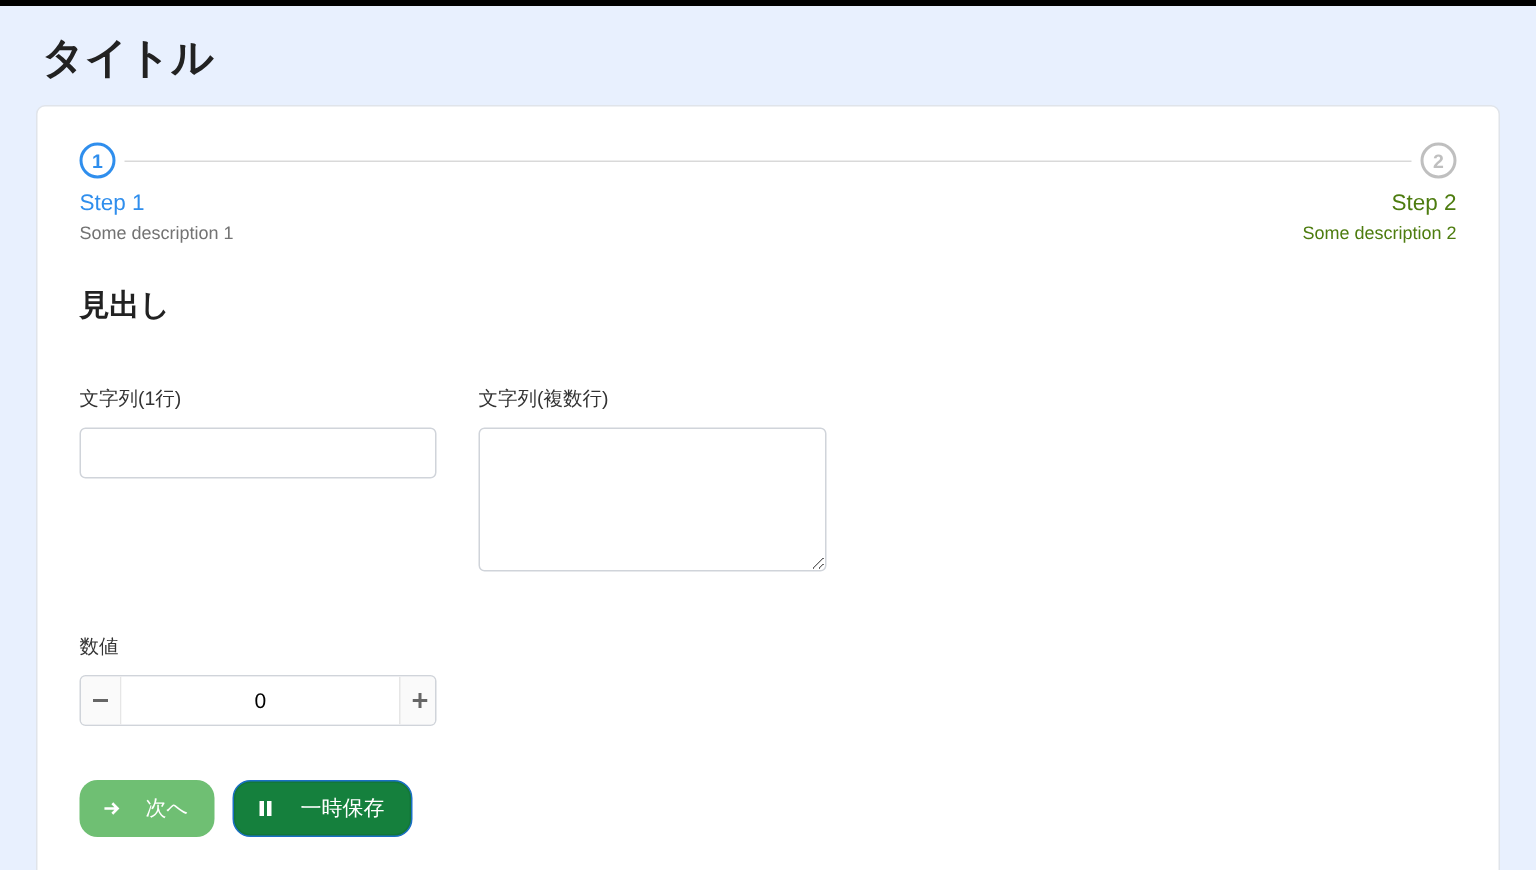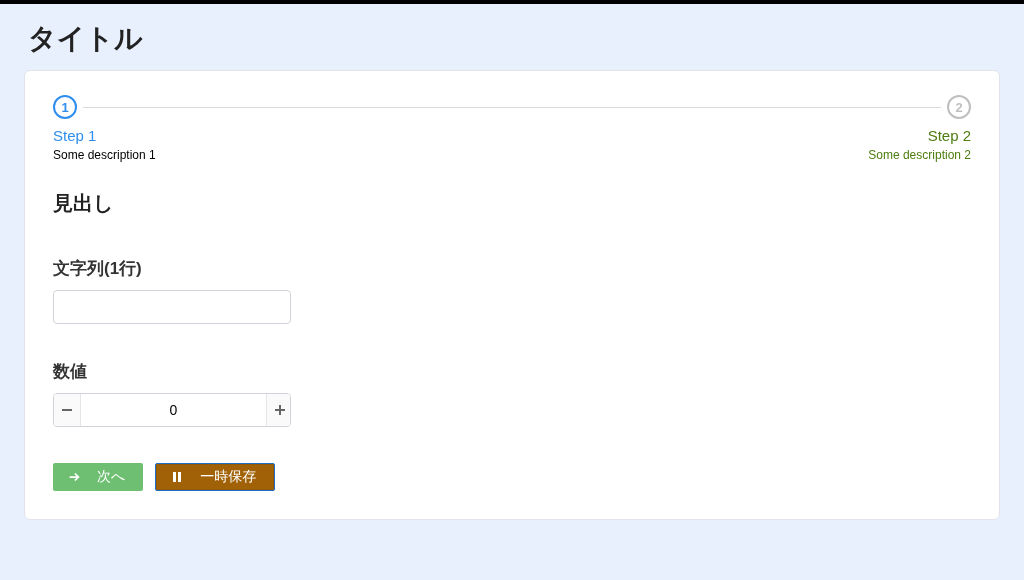--- a/index.html
+++ b/index.html
@@ -54,21 +54,21 @@
     font-size: 13px;
     font-weight: 600;
     color: #bfbfbf;
     background: #fff;
     margin-bottom: 8px;
   }
   .step.active .step-badge { border-color: #2f8eed; color: #2f8eed; }
   .step-title { font-size: 15px; color: #4d7c0f; }
   .step.active .step-title { color: #2f8eed; }
   .step-desc { font-size: 12px; color: #4d7c0f; margin-top: 4px; }
-  .step.active .step-desc { color: #000000; }
+  .step.active .step-desc { color: #737373; }
   .step-line {
     position: absolute;
     top: 12px; left: 30px; right: 30px;
     height: 1px;
     background: #d9d9d9;
     z-index: 0;
   }
 
   .section-heading {
     font-size: 20px;
@@ -77,22 +77,22 @@
     color: #222;
   }
 
   .row {
     display: flex;
     gap: 28px;
     margin-bottom: 36px;
     flex-wrap: wrap;
   }
   .field-label {
-    font-size: 17px;
-    font-weight: 700;
+    font-size: 13px;
+    font-weight: 400;
     margin-bottom: 10px;
     display: block;
   }
   .text-input {
     width: 238px;
     height: 34px;
     border: 1px solid #d0d4da;
     border-radius: 4px;
     padding: 4px 10px;
     font-size: 14px;
@@ -133,31 +133,31 @@
     text-align: center;
     border: none;
     font-size: 14px;
   }
 
   .actions { display: flex; gap: 12px; margin-top: 8px; }
   .btn {
     display: inline-flex;
     align-items: center;
     gap: 16px;
-    height: 28px;
+    height: 38px;
     padding: 0 18px 0 14px;
-    border-radius: 2px;
+    border-radius: 12px;
     font-size: 14px;
     font-weight: 500;
     cursor: pointer;
     border: 0;
   }
   .btn-primary { background: #6fbf73; color: #fff; }
   .btn-secondary {
-    background: #a16207; color: #fff;
+    background: #15803d; color: #fff;
     border: 1px solid #1a6fc4;
     box-shadow: inset 0 0 0 1px rgba(0,0,0,0.08);
   }
   .icon { width: 14px; height: 14px; display: inline-flex; align-items:center; justify-content:center; }
   .icon svg { display:block; }
 </style>
 </head>
 <body>
 
 <div class="topbar"></div>
@@ -183,20 +183,24 @@
   </div>
 
   <div class="section-heading">見出し</div>
 
   <div class="row">
     <div>
       <label class="field-label">文字列(1行)</label>
       <input class="text-input" type="text" value="" style="">
     </div>
 
+    <div>
+      <label class="field-label">文字列(複数行)</label>
+      <textarea class="textarea" style=""></textarea>
+    </div>
   </div>
 
   <div class="row">
     <div>
       <label class="field-label">数値</label>
       <div class="number-group">
         <button class="num-btn">
           <span class="icon">
             <svg viewBox="0 0 10 2" width="10" height="2">
                 <rect width="10" height="2" fill="currentColor"></rect>

